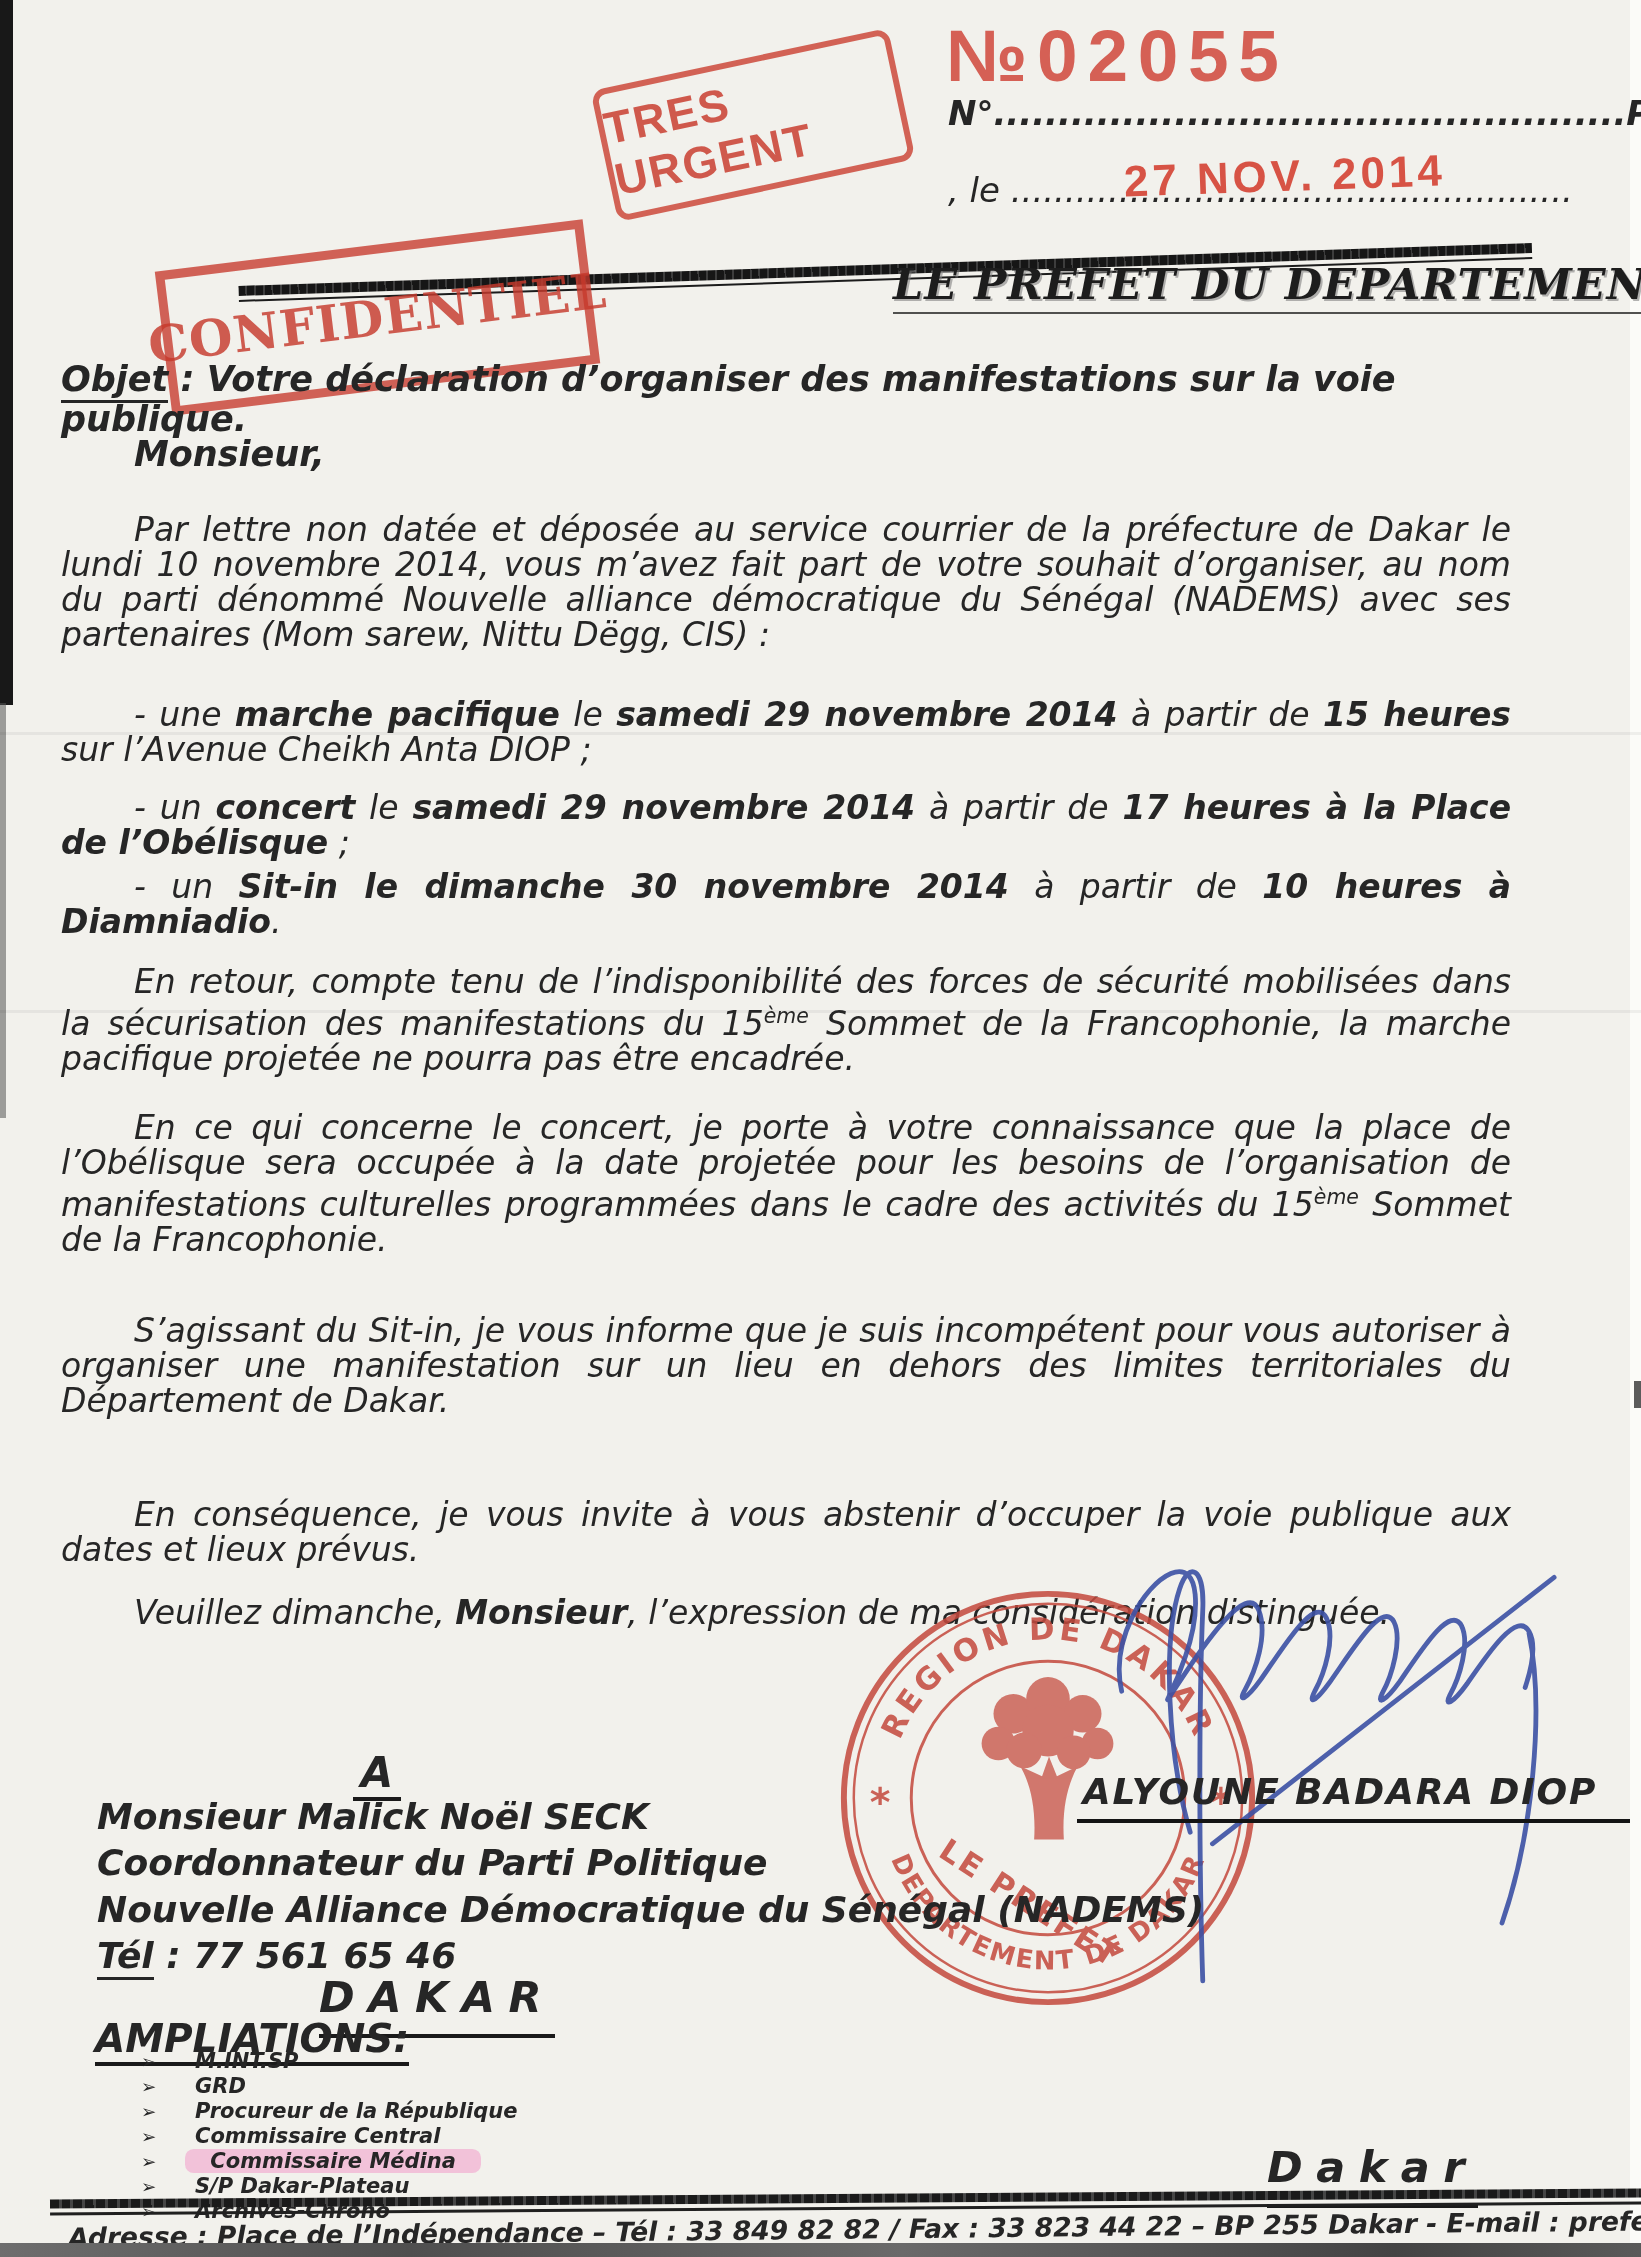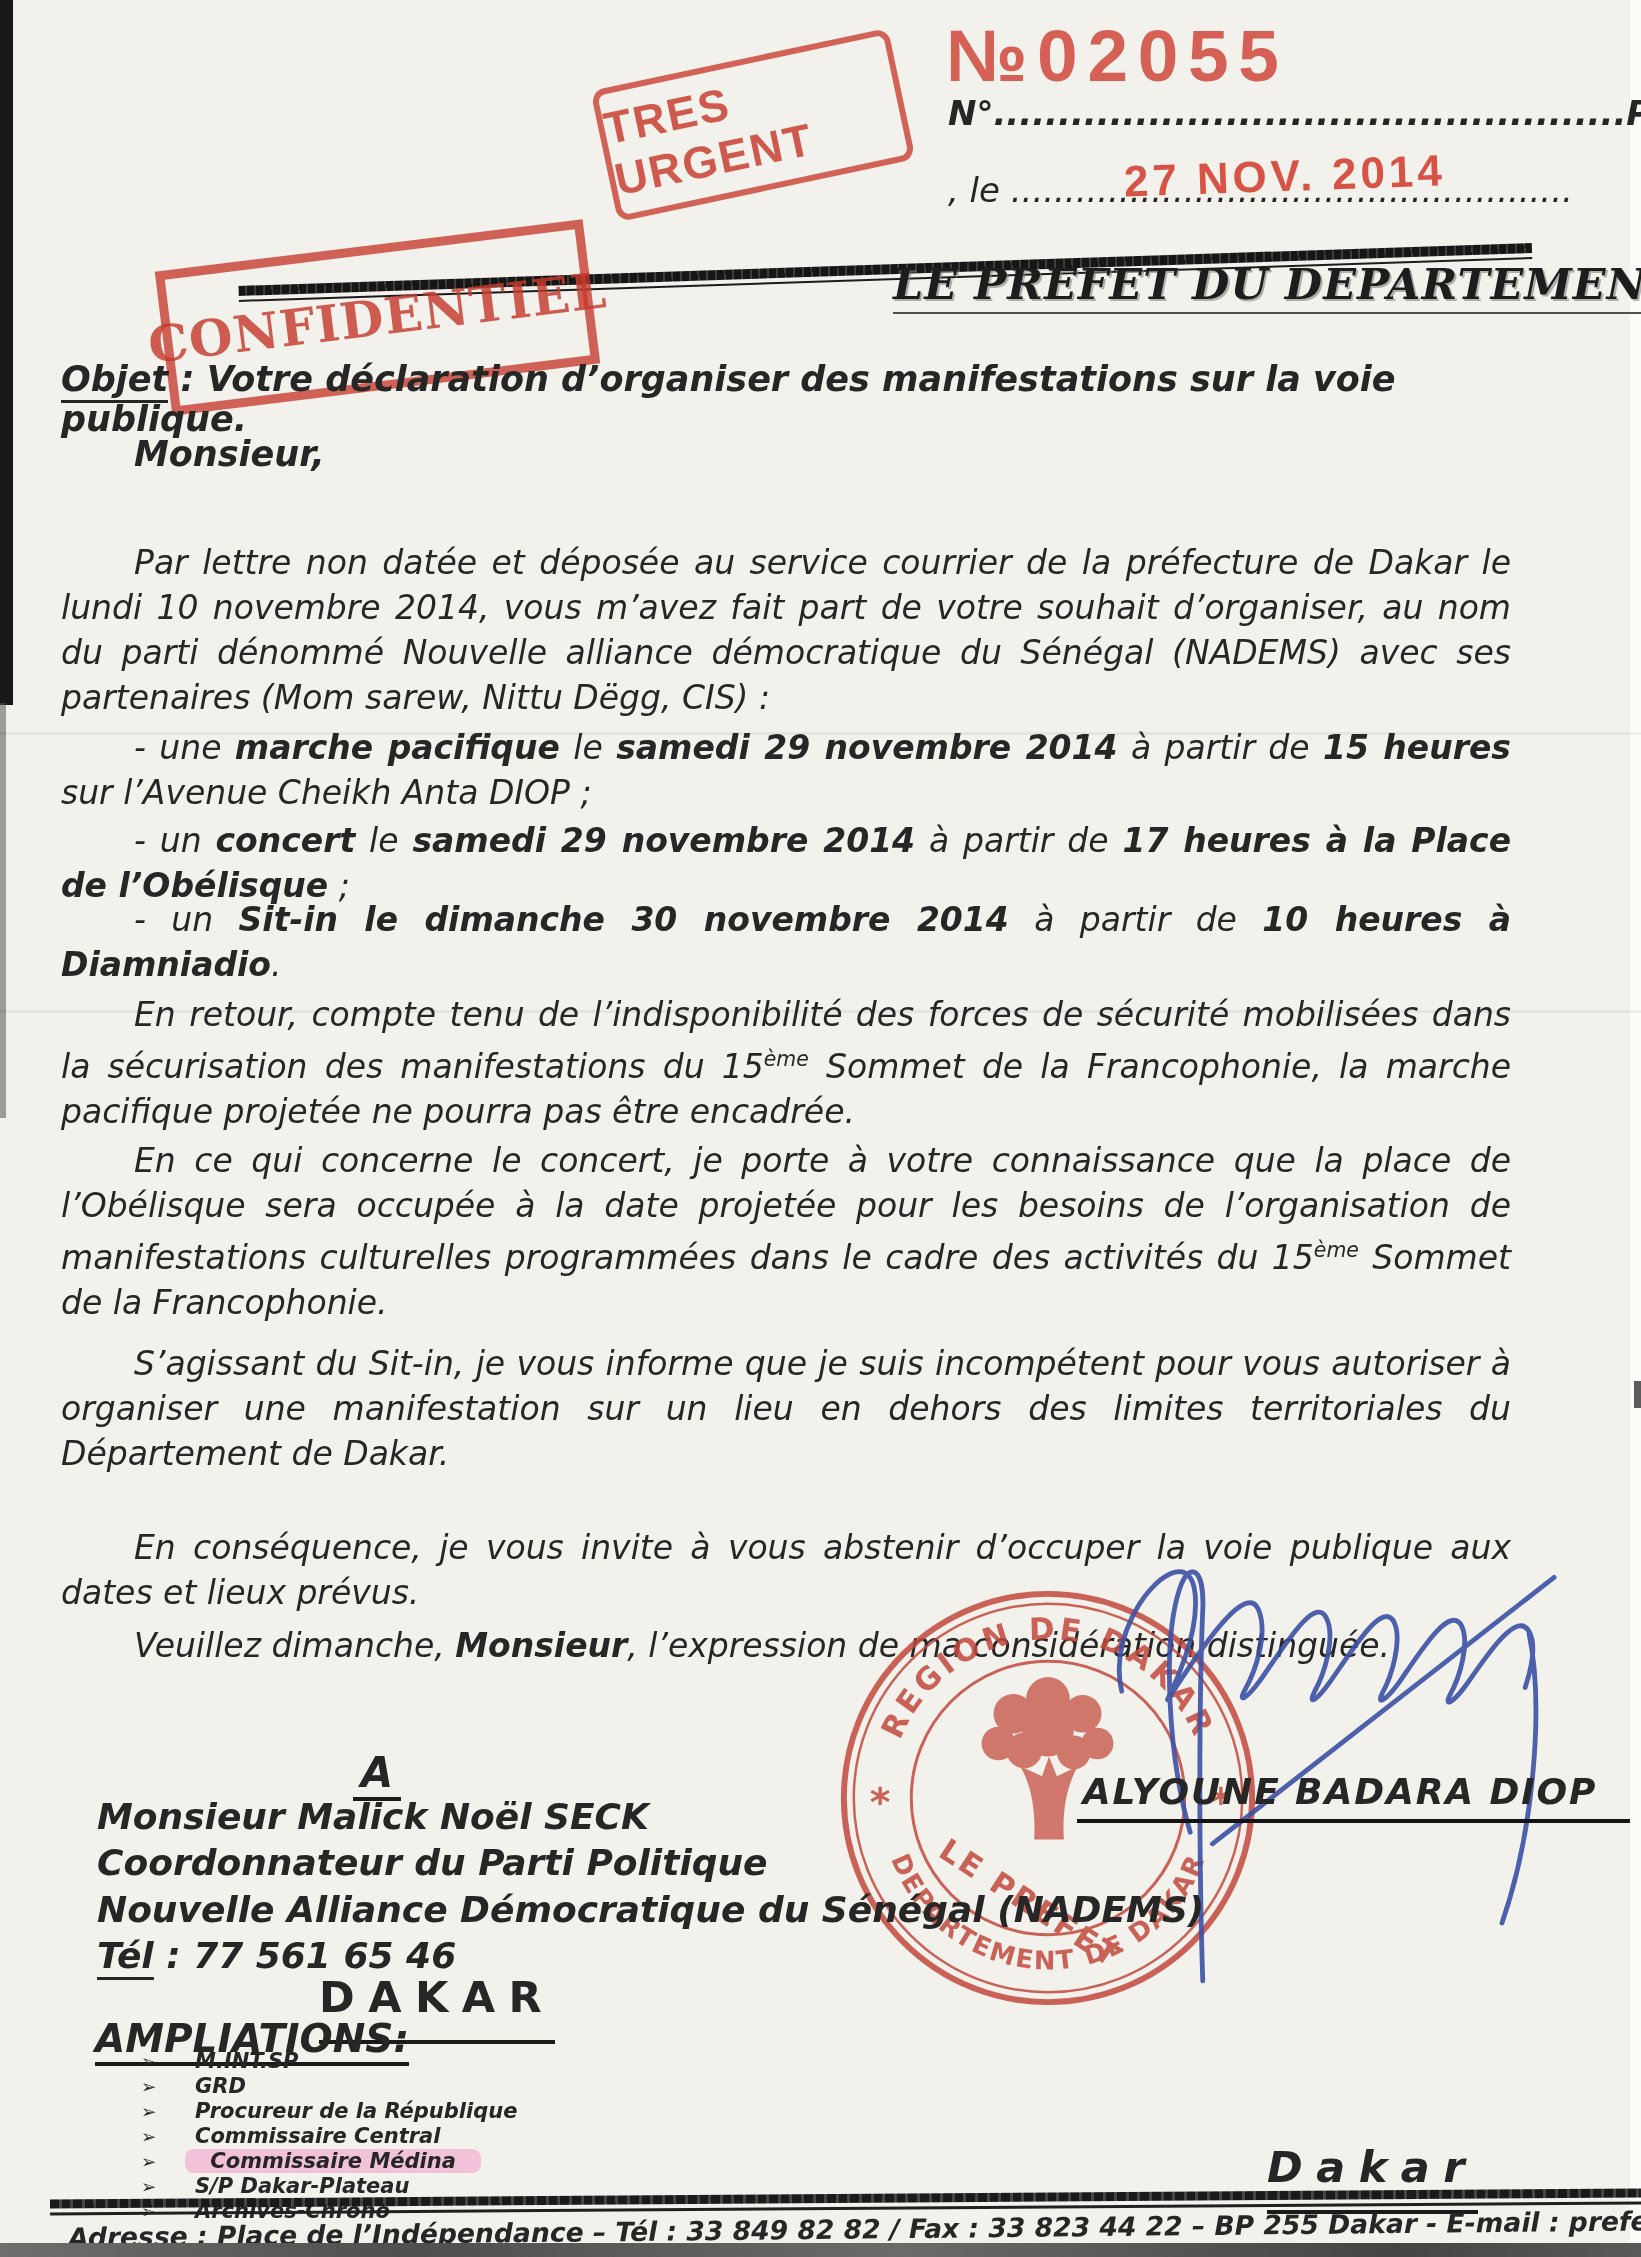--- a/index.html
+++ b/index.html
@@ -61,43 +61,43 @@
   .prefet-heading{
     position:absolute;left:893px;top:259px;
     font-family:"DejaVu Serif",serif;font-style:italic;font-weight:bold;
     font-size:43px;letter-spacing:1px;color:#1d1d1d;
     text-shadow:1.9px 1.9px 0 rgba(130,130,130,.6);
     border-bottom:2.9px solid rgba(25,25,25,.75);padding-bottom:2.9px;white-space:nowrap;
   }
 
   
   .par{position:absolute;left:61px;width:1450px;
-    font-style:italic;font-size:33px;line-height:45px;
-    text-align:justify;text-indent:73px;margin-top:28px;}
+    font-style:italic;font-size:33px;line-height:35px;
+    text-align:justify;text-indent:73px;}
   .par .b,.b{font-weight:bold;}
   .u{border-bottom:3.9px solid currentColor;padding-bottom:1px;}
   sup{font-size:62%;}
   .objet{position:absolute;left:61px;top:359px;width:1453px;
     font-style:italic;font-weight:bold;font-size:35px;}
   .monsieur{position:absolute;left:61px;top:434px;font-style:italic;font-weight:bold;
     font-size:35px;text-indent:73px;width:579px;}
 
   
   .seal{position:absolute;left:830px;top:1580px;width:436px;height:436px;opacity:.85;}
   .sig-svg{position:absolute;left:0;top:0;width:1641px;height:2257px;pointer-events:none;}
   .sign-name{position:absolute;left:1077px;top:1771px;
     font-style:italic;font-weight:bold;font-size:36px;letter-spacing:1.9px;
     border-bottom:4.8px solid #141414;padding:0 33px 6.8px 5.8px;white-space:nowrap;}
 
   
   .a-label{position:absolute;left:353px;top:1748px;font-weight:bold;font-size:42px;
     font-style:italic;border-bottom:4.8px solid #1a1a1a;padding:0 7.7px 0 7.7px;}
   .rcpt{position:absolute;left:97px;font-style:italic;font-weight:bold;font-size:36px;white-space:nowrap;}
-  .city{position:absolute;left:319px;top:1972px;font-weight:bold;font-size:43px;
-    letter-spacing:13.5px;border-bottom:4.8px solid #1a1a1a;padding-bottom:18px;}
+  .city{position:absolute;left:319px;top:1972px;font-weight:bold;font-style:italic;font-size:43px;
+    letter-spacing:13.5px;border-bottom:4.8px solid #1a1a1a;padding-bottom:12px;}
   .ampl-label{position:absolute;left:95px;top:2016px;font-weight:bold;font-style:italic;
     font-size:39px;border-bottom:4.8px solid #1a1a1a;padding-bottom:1px;}
   .ampl-list{position:absolute;left:141px;top:2049px;font-style:italic;font-weight:bold;
     font-size:21px;line-height:24px;}
   .ampl-row{display:flex;align-items:baseline;}
   .ampl-bullet{width:54px;font-size:18.3px;}
   .ampl-text.hl{background:rgba(242,137,196,.45);border-radius:8.7px;padding:0 25px;margin-left:-9.7px;}
 
   .bottom-rule{position:absolute;left:50px;top:2194px;width:1591px;transform:rotate(-.4deg);}
   .bottom-rule .thick{height:8.7px;background:repeating-linear-gradient(90deg,#1a1a1a 0 8.7px,#454545 8.7px 11.6px);}

